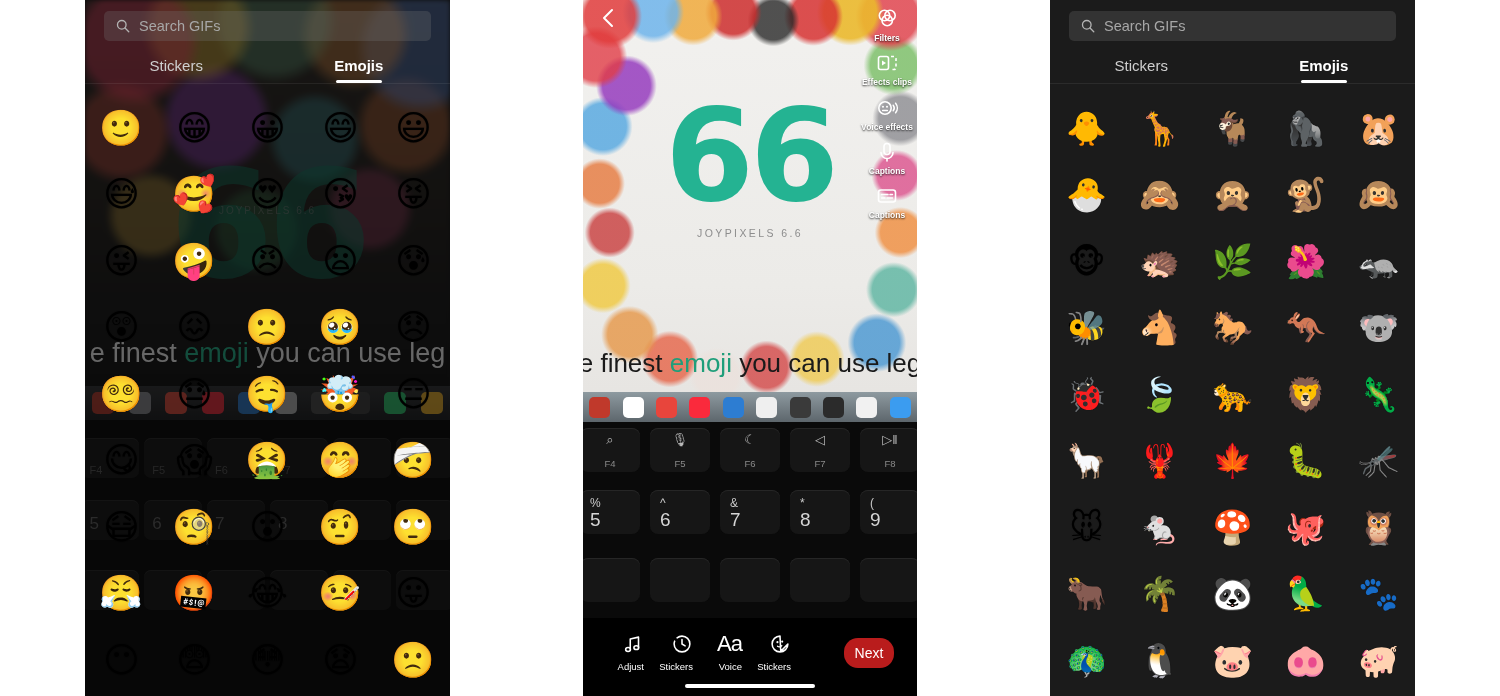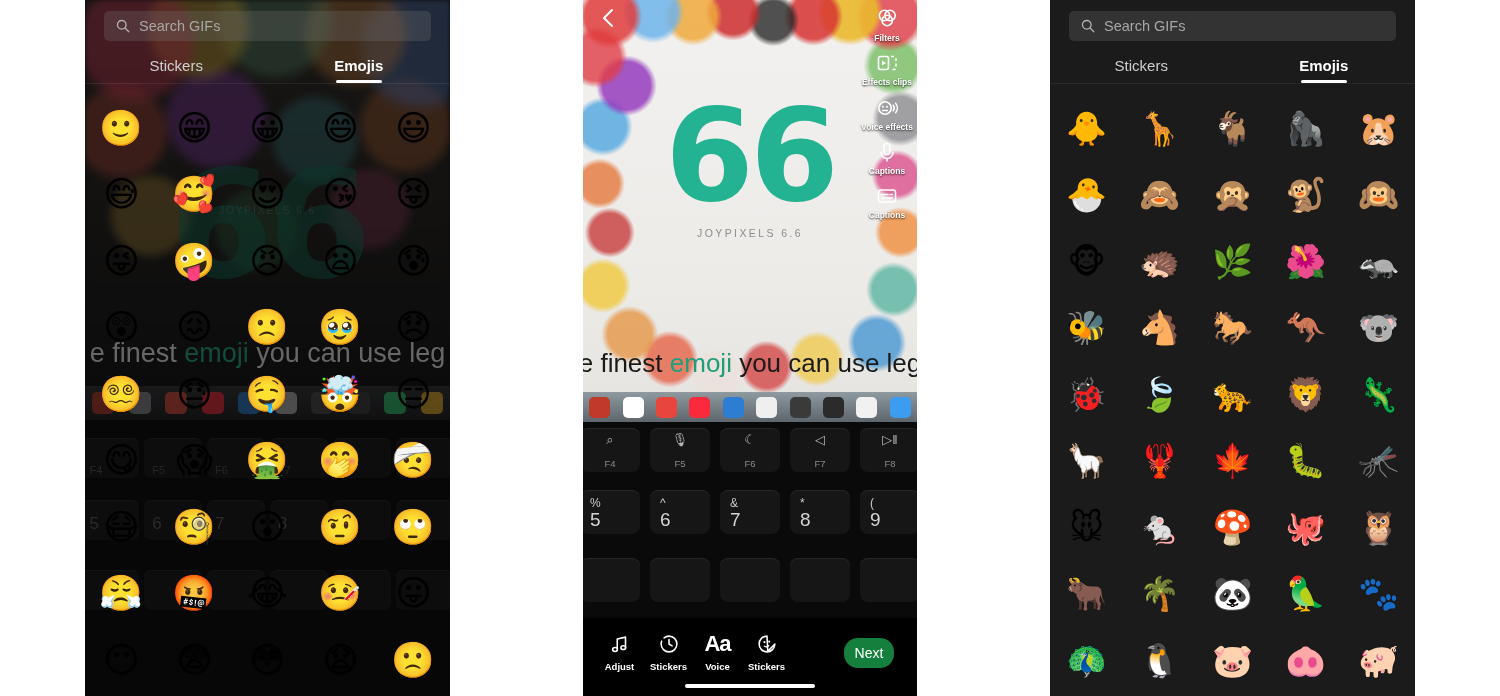--- a/index.html
+++ b/index.html
@@ -129,25 +129,25 @@
   .backarrow{position:absolute;left:14px;top:6px;z-index:9;}
   .toolrail{position:absolute;right:4px;top:6px;z-index:9;width:52px;
     display:flex;flex-direction:column;align-items:center;}
   .tool{width:52px;margin-bottom:7px;display:flex;flex-direction:column;align-items:center;}
   .tool .ic{height:26px;display:flex;align-items:center;justify-content:center;}
   .tool .tl{font-size:8.5px;color:#fff;text-align:center;line-height:1.1;margin-top:2px;
     text-shadow:0 1px 2px rgba(0,0,0,.8);font-weight:bold;}
 
   .bottombar{position:absolute;left:0;right:0;bottom:0;height:78px;background:#000;z-index:9;}
   .tools{position:absolute;left:12px;top:14px;display:flex;}
-  .btool{width:49px;display:flex;flex-direction:column;align-items:center;font-weight:bold;}
+  .btool{width:49px;display:flex;flex-direction:column;align-items:flex-end;}
   .btool .ic{height:24px;display:flex;align-items:center;justify-content:center;color:#fff;}
   .btool .tl{font-size:9.5px;color:#fff;margin-top:5px;}
   .nextbtn{position:absolute;right:23px;top:20px;width:50px;height:30px;border-radius:14px;
-    background:#15803d;color:#fff;font-size:14px;display:flex;align-items:center;
+    background:#b91c1c;color:#fff;font-size:14px;display:flex;align-items:center;
     justify-content:center;border:none;font-family:"Liberation Sans",sans-serif;}
   .homebar{position:absolute;left:50%;transform:translateX(-50%);bottom:8px;
     width:130px;height:4px;border-radius:3px;background:#fff;}
   .aa{font-size:22px;font-family:"Liberation Sans",sans-serif;letter-spacing:-1px;}
 </style>
 </head>
 <body>
 
 <div class="stage">
 

